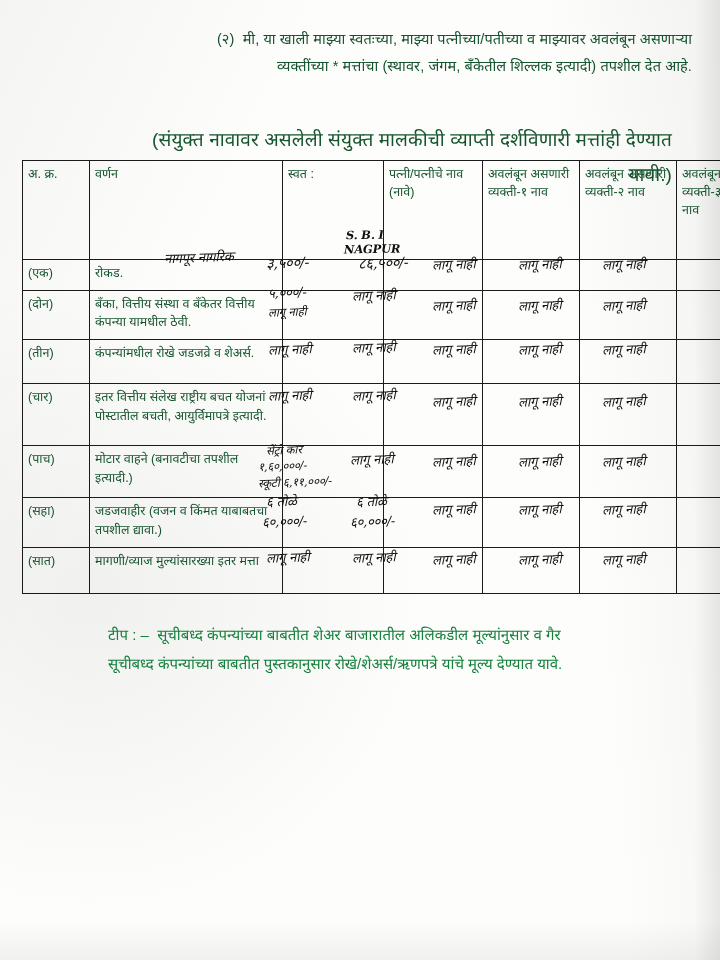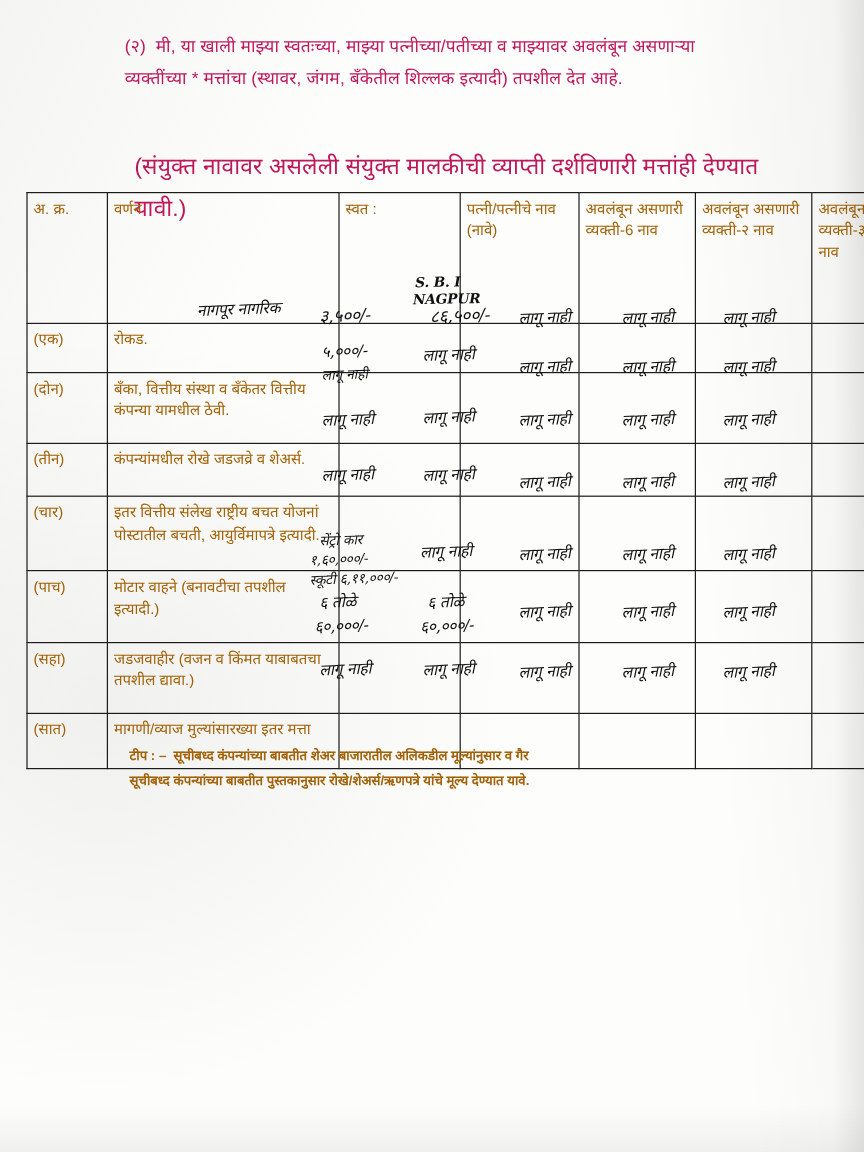--- a/index.html
+++ b/index.html
@@ -28,48 +28,49 @@
   .doc {
     position: absolute;
     left: 0; top: 0;
     width: 720px; height: 960px;
   }
   .para {
     position: absolute;
     font-size: 14.5px;
     line-height: 1.85;
     letter-spacing: 0.1px;
-    color: #be185d;
+    color: #14532d;
     white-space: pre-wrap;
+    text-align: right;
   }
   .p1 { left: 104px; top: 26px; width: 588px; }
   .p2 { left: 118px; top: 88px; width: 560px; }
   .p3 { left: 112px; top: 122px; width: 560px; font-size: 19px; }
 
   
   .tbl-wrap {
     position: absolute;
     left: 22px;
     top: 160px;
     width: 676px;
   }
   table.main {
     border-collapse: collapse;
     width: 676px;
     table-layout: fixed;
   }
   table.main td, table.main th {
     border: 1.6px solid #1b1b1b;
     vertical-align: top;
-    padding: 4px 5px 18px 5px;
+    padding: 4px 5px 8px 5px;
     font-size: 12.5px;
     line-height: 1.45;
     font-weight: normal;
     text-align: left;
-    color: #a16207;
+    color: #14532d;
     position: relative;
   }
   table.main thead th {
     height: 86px;
   }
   .col-sr   { width: 56px; }
   .col-desc { width: 182px; margin-top: 48px; }
   .col-self { width: 90px; }
   .col-sp   { width: 88px; }
   .col-d1   { width: 86px; }
@@ -97,25 +98,24 @@
   .hw-layer {
     position: absolute;
     left: 0; top: 0;
     width: 720px; height: 960px;
     pointer-events: none;
   }
 
   
   .note {
     position: absolute;
-    font-size: 11px;
+    font-size: 15px;
     line-height: 1.95;
-    color: #a16207;
+    color: #15803d;
     white-space: pre-wrap;
-    font-weight: bold;
   }
   .note1 { left: 108px; top: 620px; width: 580px; }
   .note2 { left: 112px; top: 735px; width: 575px; }
   .stamp-clip {
     position: absolute;
     left: 0; top: 0;
     width: 142px; height: 140px;
     overflow: hidden;
   }
 
@@ -143,21 +143,21 @@
   <div class="para p3">(संयुक्त नावावर असलेली संयुक्त मालकीची व्याप्ती दर्शविणारी मत्तांही देण्यात यावी.)</div>
 
   <div class="tbl-wrap">
     <table class="main">
       <thead>
         <tr>
           <th class="col-sr">अ. क्र.</th>
           <th class="col-desc">वर्णन</th>
           <th class="col-self">स्वत :</th>
           <th class="col-sp">पत्नी/पत्नीचे नाव (नावे)</th>
-          <th class="col-d1">अवलंबून असणारी व्यक्ती-6 नाव</th>
+          <th class="col-d1">अवलंबून असणारी व्यक्ती-१ नाव</th>
           <th class="col-d2">अवलंबून असणारी व्यक्ती-२ नाव</th>
           <th class="col-d3">अवलंबून असणारी व्यक्ती-३, इत्यादी नाव</th>
         </tr>
       </thead>
       <tbody>
         <tr style="height:28px">
           <td class="cell-sr">(एक)</td>
           <td class="cell-desc">रोकड.</td>
           <td></td>
           <td></td>

